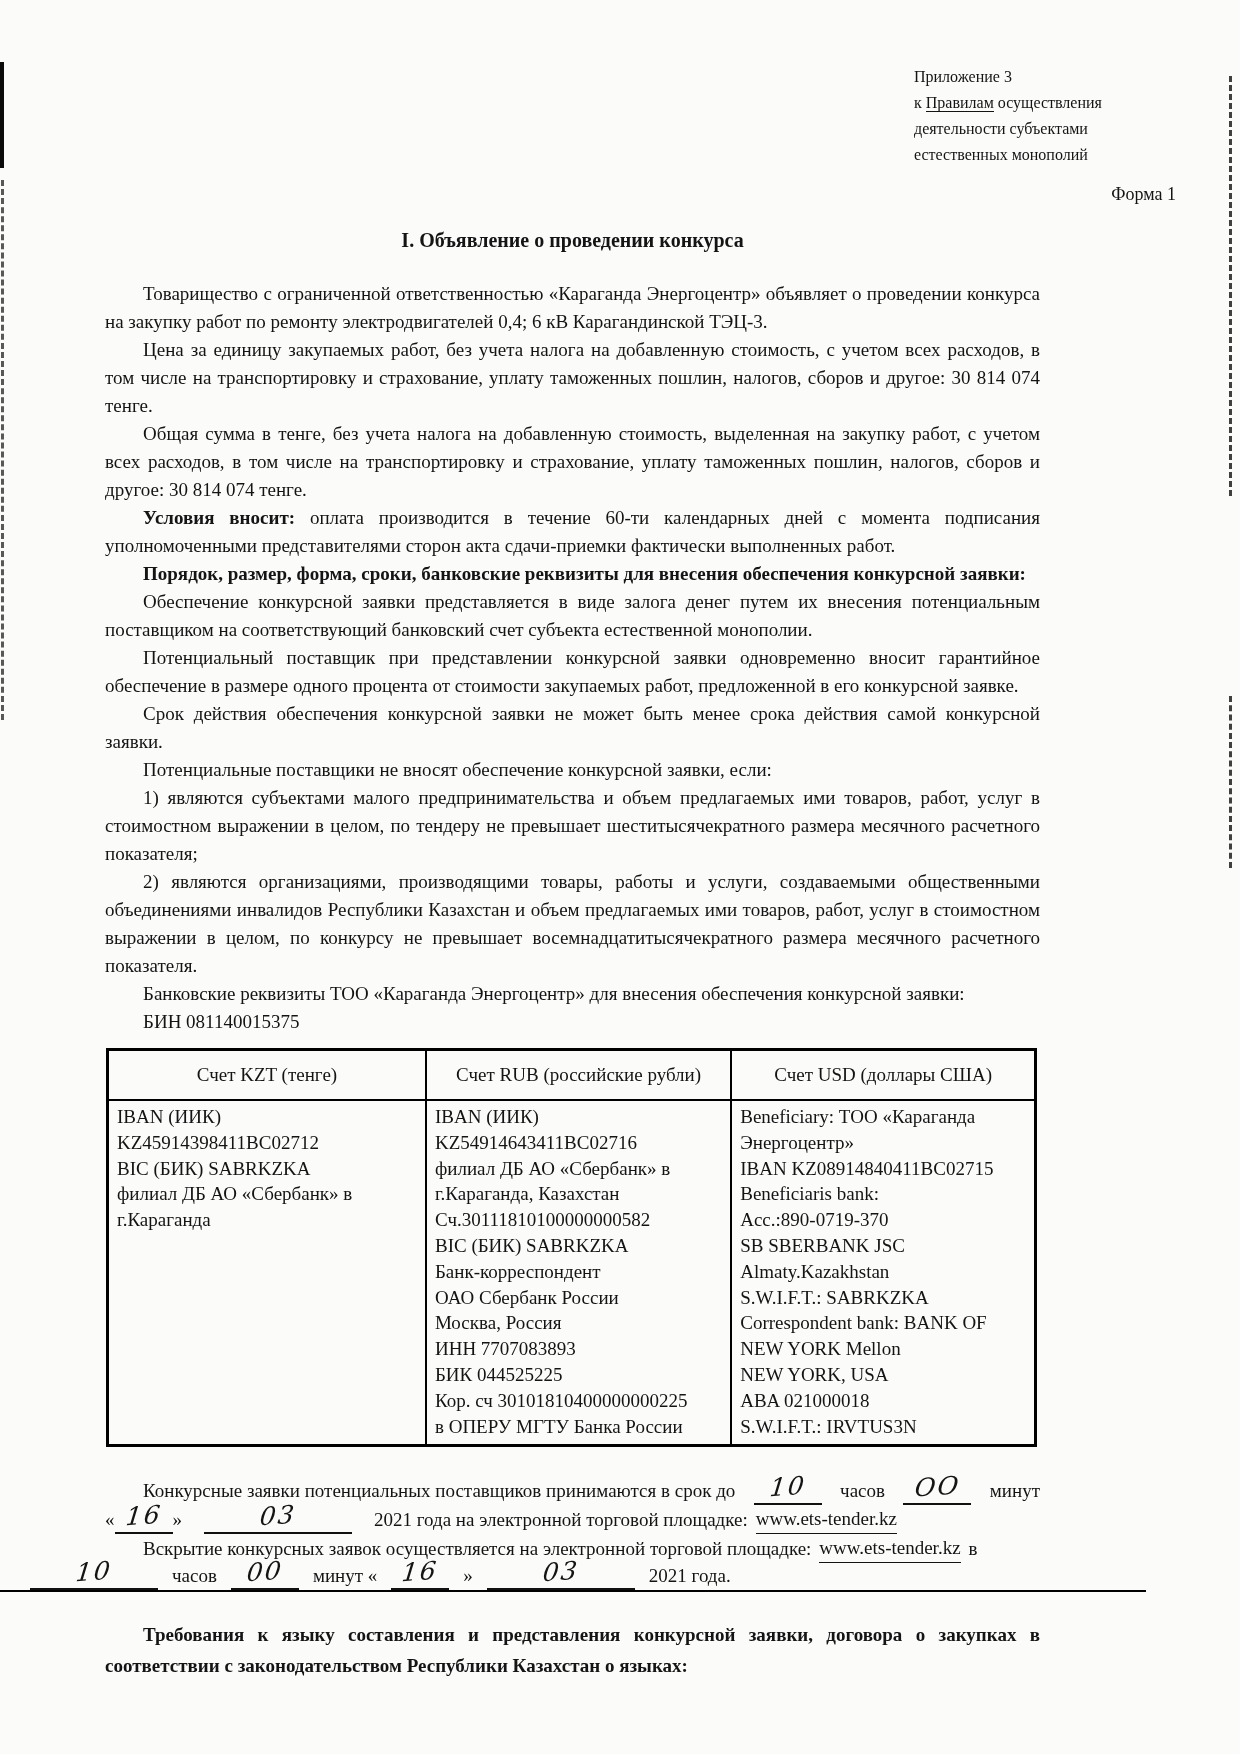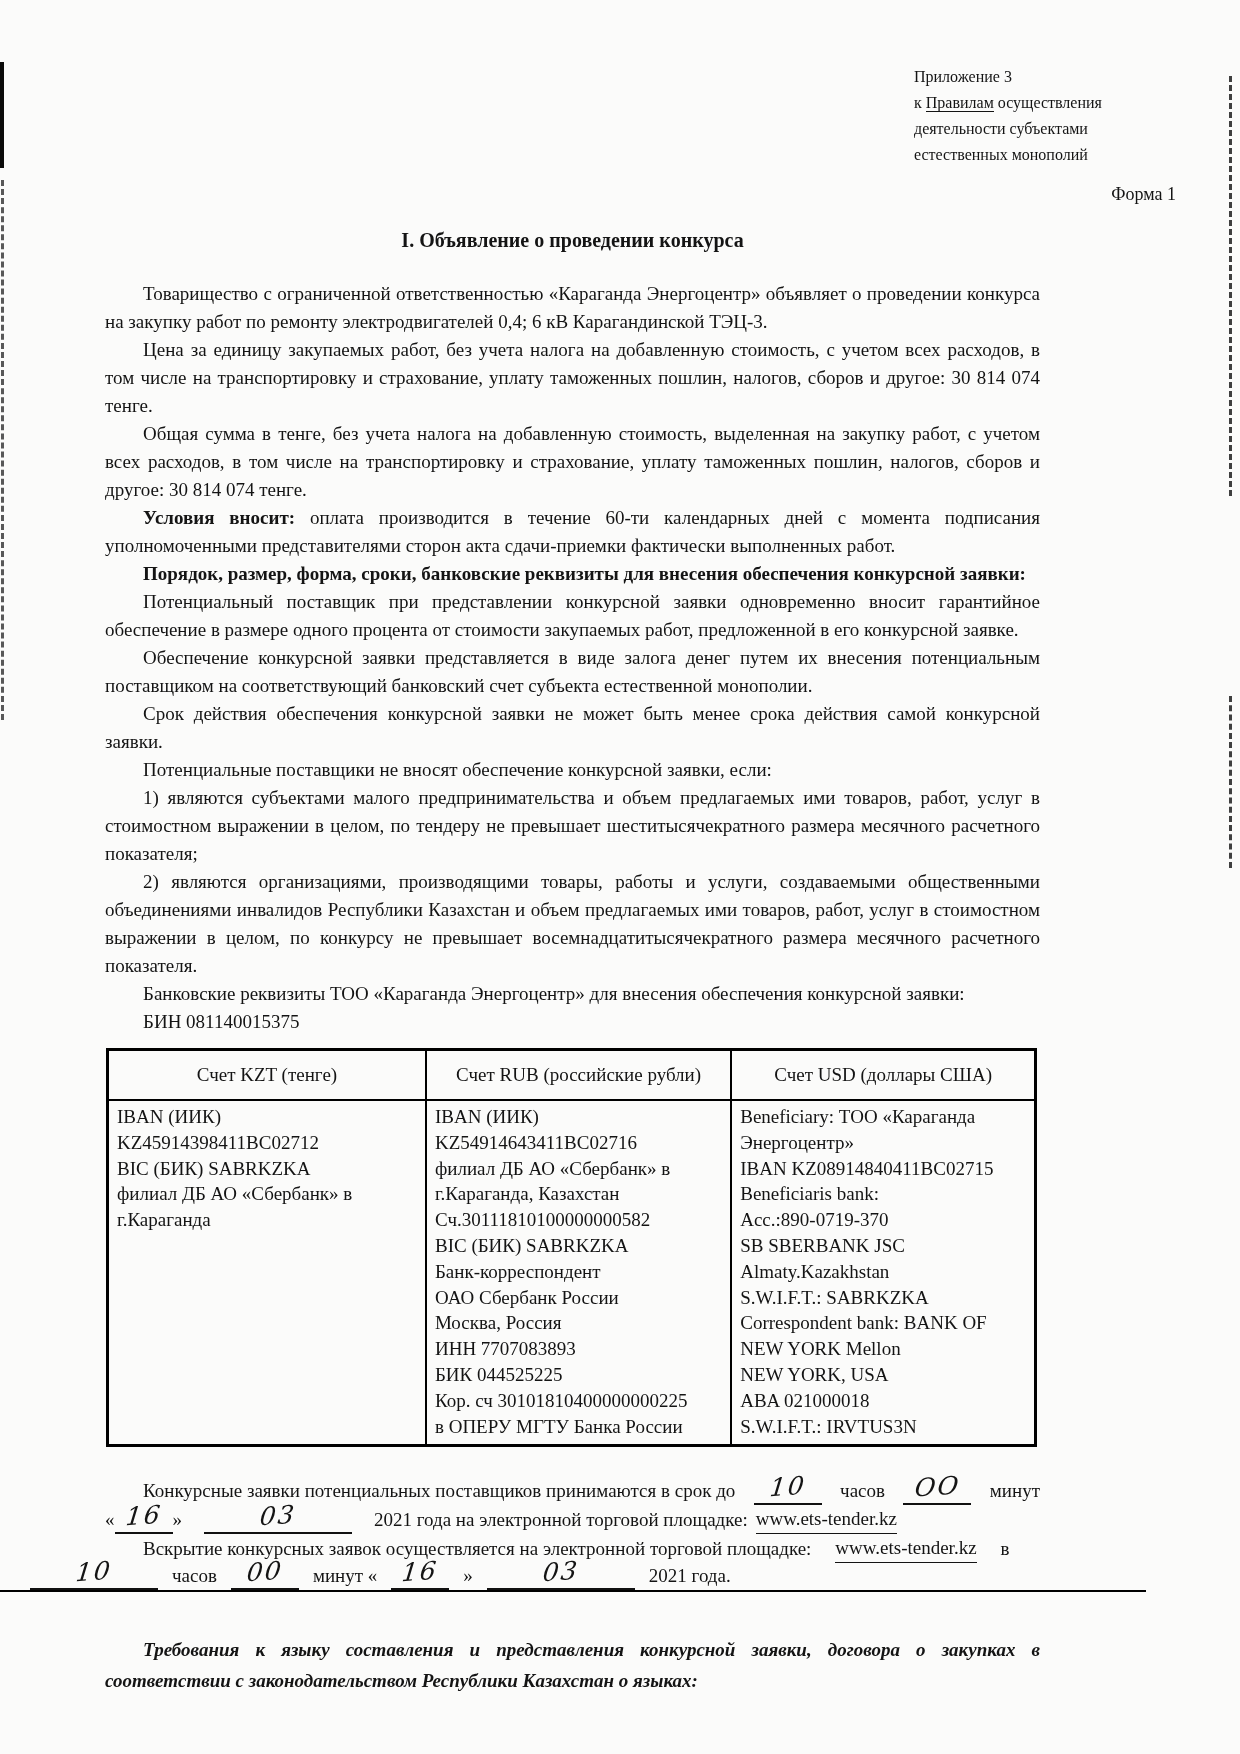--- a/index.html
+++ b/index.html
@@ -65,22 +65,22 @@
   .url{border-bottom:1.5px solid #141414;}
   .sub-line-4{
     margin-left:-105px;width:1146px;
     border-bottom:2.5px solid #000;
     display:flex;align-items:flex-end;gap:14px;
     padding-left:30px;box-sizing:border-box;
   }
   .filler{flex:1;}
 
   .lang-req{
-    margin-top:42px;font-weight:bold;font-size:19px;line-height:31px;
-    text-indent:38px;text-align:justify;font-style:italic;
+    margin-top:27px;font-weight:bold;font-size:19px;line-height:31px;
+    text-indent:38px;text-align:justify;
   }
 </style>
 </head>
 <body>
 
 <div class="edge-mark" style="left:0;top:62px;width:4px;height:106px;"></div>
 <div class="edge-dash" style="left:1px;top:180px;height:540px;"></div>
 <div class="edge-dash-right" style="left:1229px;top:76px;height:420px;"></div>
 <div class="edge-dash-right" style="left:1229px;top:696px;height:172px;"></div>
 
@@ -94,22 +94,22 @@
 
 <div class="content">
   <div class="doc-title">I. Объявление о проведении конкурса</div>
 
   <div class="paras">
       <p class="para">Товарищество с ограниченной ответственностью «Караганда Энергоцентр» объявляет о проведении конкурса на закупку работ по ремонту электродвигателей 0,4; 6 кВ Карагандинской ТЭЦ-3.</p>
       <p class="para">Цена за единицу закупаемых работ, без учета налога на добавленную стоимость, с учетом всех расходов, в том числе на транспортировку и страхование, уплату таможенных пошлин, налогов, сборов и другое: 30 814 074 тенге.</p>
       <p class="para">Общая сумма в тенге, без учета налога на добавленную стоимость, выделенная на закупку работ, с учетом всех расходов, в том числе на транспортировку и страхование, уплату таможенных пошлин, налогов, сборов и другое: 30 814 074 тенге.</p>
       <p class="para"><b>Условия вносит:</b> оплата производится в течение 60-ти календарных дней с момента подписания уполномоченными представителями сторон акта сдачи-приемки фактически выполненных работ.</p>
       <p class="para"><b>Порядок, размер, форма, сроки, банковские реквизиты для внесения обеспечения конкурсной заявки:</b></p>
+      <p class="para">Обеспечение конкурсной заявки представляется в виде залога денег путем их внесения потенциальным поставщиком на соответствующий банковский счет субъекта естественной монополии.</p>
       <p class="para">Потенциальный поставщик при представлении конкурсной заявки одновременно вносит гарантийное обеспечение в размере одного процента от стоимости закупаемых работ, предложенной в его конкурсной заявке.</p>
-      <p class="para">Обеспечение конкурсной заявки представляется в виде залога денег путем их внесения потенциальным поставщиком на соответствующий банковский счет субъекта естественной монополии.</p>
       <p class="para">Срок действия обеспечения конкурсной заявки не может быть менее срока действия самой конкурсной заявки.</p>
       <p class="para">Потенциальные поставщики не вносят обеспечение конкурсной заявки, если:</p>
       <p class="para">1) являются субъектами малого предпринимательства и объем предлагаемых ими товаров, работ, услуг в стоимостном выражении в целом, по тендеру не превышает шеститысячекратного размера месячного расчетного показателя;</p>
       <p class="para">2) являются организациями, производящими товары, работы и услуги, создаваемыми общественными объединениями инвалидов Республики Казахстан и объем предлагаемых ими товаров, работ, услуг в стоимостном выражении в целом, по конкурсу не превышает восемнадцатитысячекратного размера месячного расчетного показателя.</p>
       <p class="para no-justify">Банковские реквизиты ТОО «Караганда Энергоцентр» для внесения обеспечения конкурсной заявки:</p>
       <p class="para no-justify">БИН 081140015375</p>
     </div>
 
   <table class="bank">
     <colgroup>
@@ -179,21 +179,21 @@
       <span>«</span>
       <span class="blank w60"><span class="hw hw-skew">16</span></span>
       <span>»</span>
       <span class="gap"></span>
       <span class="blank w150"><span class="hw hw-skew">03</span></span>
       <span class="gap"></span>
       <span>2021 года на электронной торговой площадке:</span>
       <span class="gap" style="width:8px;"></span>
       <span class="url">www.ets-tender.kz</span>
     </div>
-    <div class="sub-line" style="gap:24px;">
+    <div class="sub-line" style="gap:8px;">
       <span style="text-indent:38px;display:inline-block;">Вскрытие конкурсных заявок осуществляется на электронной торговой площадке:</span>
       <span class="url">www.ets-tender.kz</span>
       <span>в</span>
     </div>
     <div class="sub-line sub-line-4">
       <span class="blank w130"><span class="hw hw-skew">10</span></span>
       <span>часов</span>
       <span class="blank w70"><span class="hw hw-skew">00</span></span>
       <span>минут «</span>
       <span class="blank w60"><span class="hw hw-skew">16</span></span>

